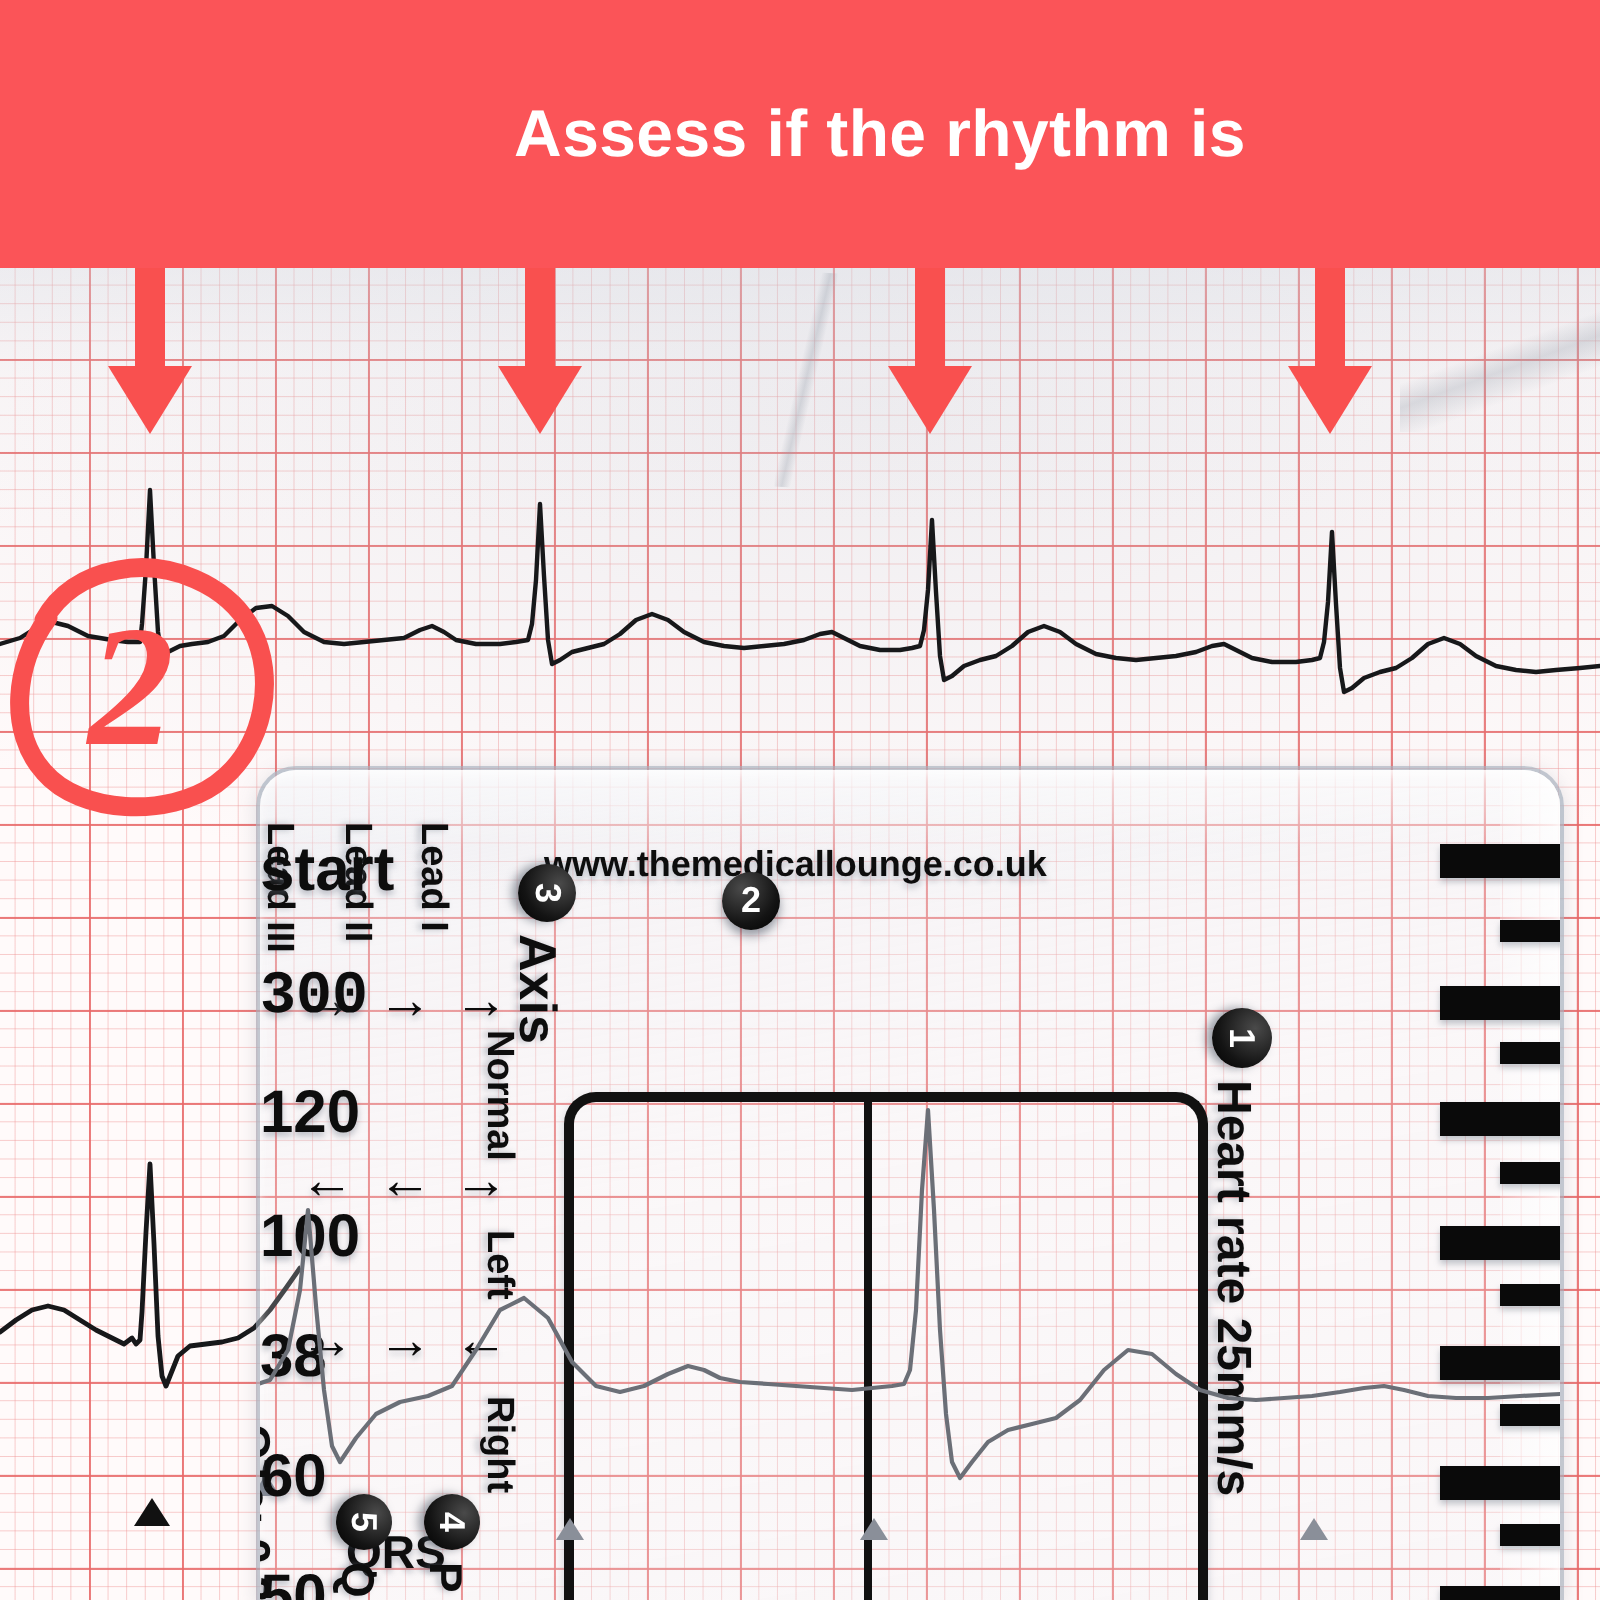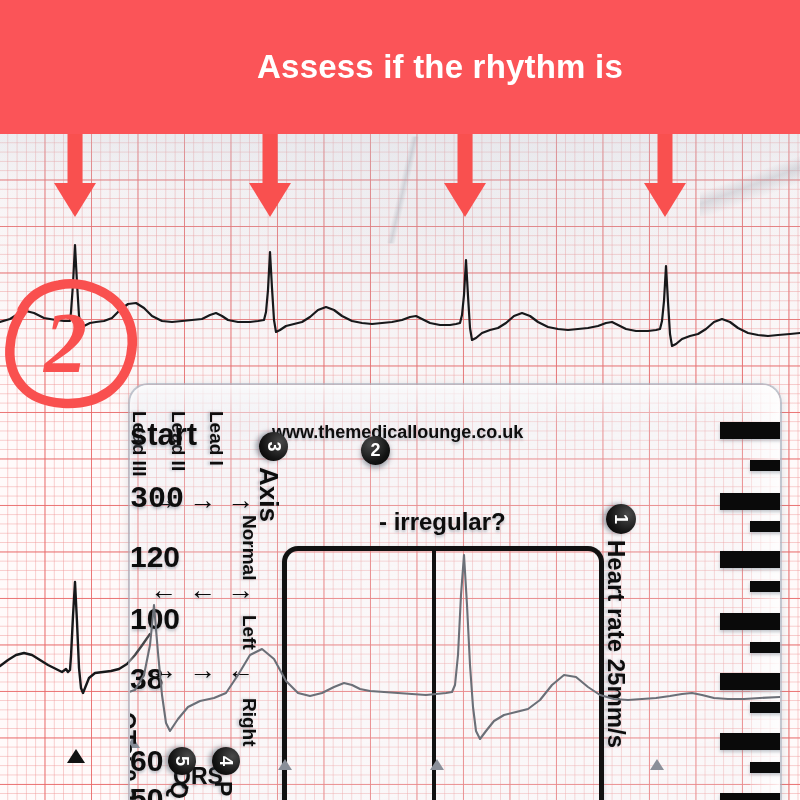--- a/index.html
+++ b/index.html
@@ -201,21 +201,20 @@
     <div class="inner-box"></div>
     <div class="inner-div"></div>
     <div class="tri" style="left:148px;top:374px;"></div>
     <div class="tri" style="left:300px;top:374px;"></div>
     <div class="tri" style="left:-4px;top:352px;"></div>
     <div class="tri" style="left:520px;top:374px;"></div>
 
     <div class="rtxt" style="left:142px;top:16px;font-size:18px;margin-top:21px;">www.themedicallounge.co.uk</div>
 
     <div class="badge" style="left:231px;top:51px;width:29px;height:29px;font-size:18px;">2</div>
-    <div class="rtxt" style="left:249px;top:123px;font-size:24px;">- irregular?</div>
 
     <div class="badge" style="left:129px;top:47px;width:29px;height:29px;font-size:18px;transform:rotate(90deg);">3</div>
     <div class="rtxt vert" style="left:154px;top:82px;font-size:26px;transform:rotate(90deg);">Axis</div>
     <div class="rtxt vert" style="left:130px;top:130px;font-size:19px;transform:rotate(90deg);">Normal</div>
     <div class="rtxt vert" style="left:130px;top:230px;font-size:19px;transform:rotate(90deg);">Left</div>
     <div class="rtxt vert" style="left:130px;top:313px;font-size:19px;transform:rotate(90deg);">Right</div>
 
     <div class="rtxt vert" style="left:97px;top:26px;font-size:19px;transform:rotate(90deg);">Lead I</div>
     <div class="rtxt vert" style="left:59px;top:26px;font-size:19px;transform:rotate(90deg);">Lead II</div>
     <div class="rtxt vert" style="left:20px;top:26px;font-size:19px;transform:rotate(90deg);">Lead III</div>
@@ -246,21 +245,21 @@
         <div class="tick" style="left: 620px; top: 136px; width: 38px; height: 11px;"></div>
         <div class="rtxt" style="font-size: 30px; top: 155px;">120</div>
         <div class="tick" style="left: 590px; top: 166px; width: 68px; height: 17px;"></div>
         <div class="tick" style="left: 620px; top: 196px; width: 38px; height: 11px;"></div>
         <div class="rtxt" style="font-size: 30px; top: 217px;">100</div>
         <div class="tick" style="left: 590px; top: 228px; width: 68px; height: 17px;"></div>
         <div class="tick" style="left: 620px; top: 257px; width: 38px; height: 11px;"></div>
         <div class="rtxt" style="font-size: 30px; top: 277px;">38</div>
         <div class="tick" style="left: 590px; top: 288px; width: 68px; height: 17px;"></div>
         <div class="tick" style="left: 620px; top: 317px; width: 38px; height: 11px;"></div>
-        <div class="rtxt" style="font-size: 30px; top: 337px; margin-top: 22px;">60</div>
+        <div class="rtxt" style="font-size: 30px; top: 337px;">60</div>
         <div class="tick" style="left: 590px; top: 348px; width: 68px; height: 17px;"></div>
         <div class="tick" style="left: 620px; top: 377px; width: 38px; height: 11px;"></div>
         <div class="rtxt" style="font-size: 30px; top: 397px;">50</div>
         <div class="tick" style="left: 590px; top: 408px; width: 68px; height: 17px;"></div>
       </div>
 
     <div class="rtxt vert" style="left:10px;top:327px;font-size:23px;transform:rotate(90deg);">QTc: 0.3</div>
     <div class="badge" style="left:38px;top:362px;width:28px;height:28px;font-size:18px;transform:rotate(90deg);">5</div>
     <div class="rtxt vert" style="left:62px;top:396px;font-size:23px;transform:rotate(90deg);">Q</div>
     <div class="badge" style="left:82px;top:362px;width:28px;height:28px;font-size:18px;transform:rotate(90deg);">4</div>

